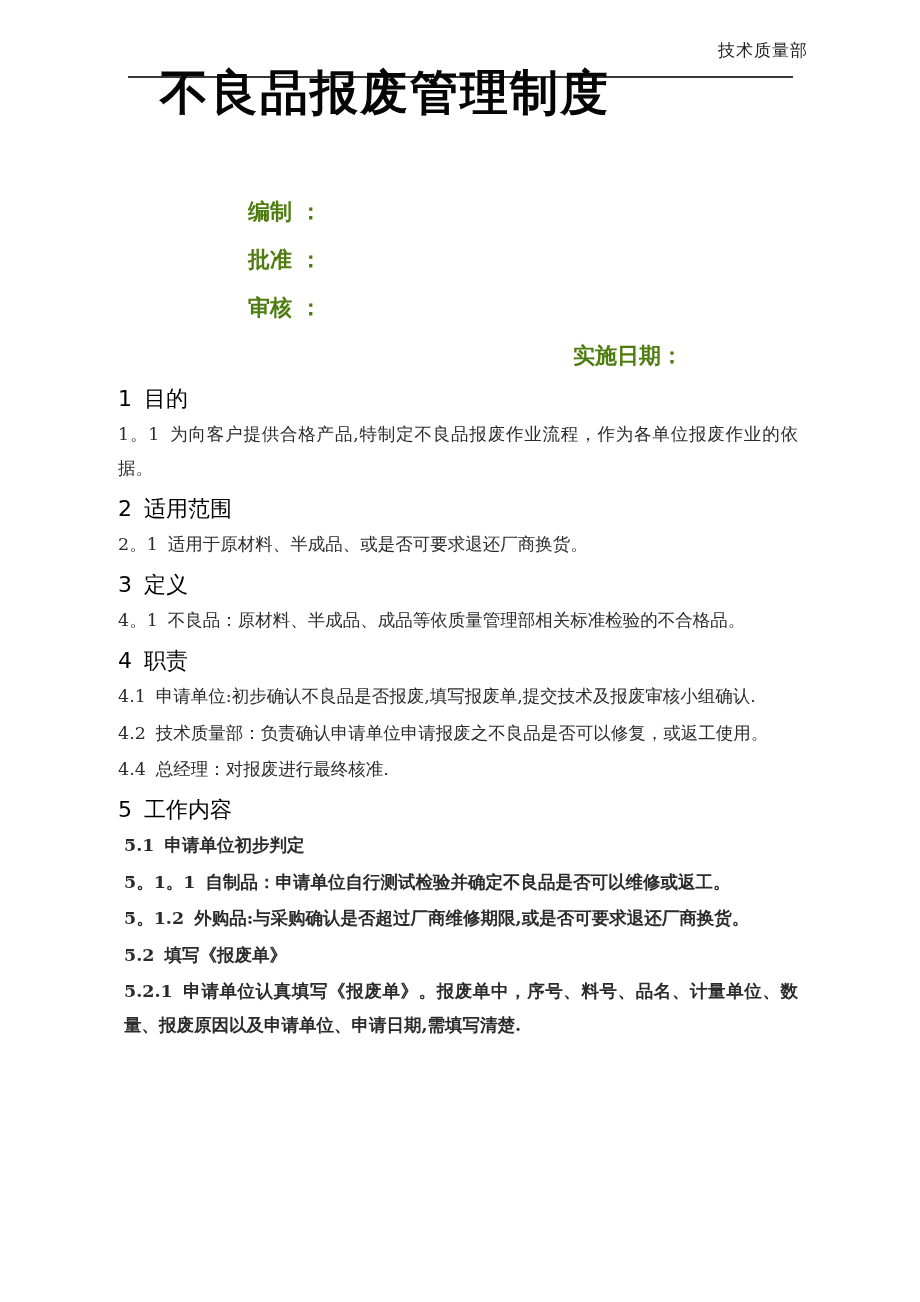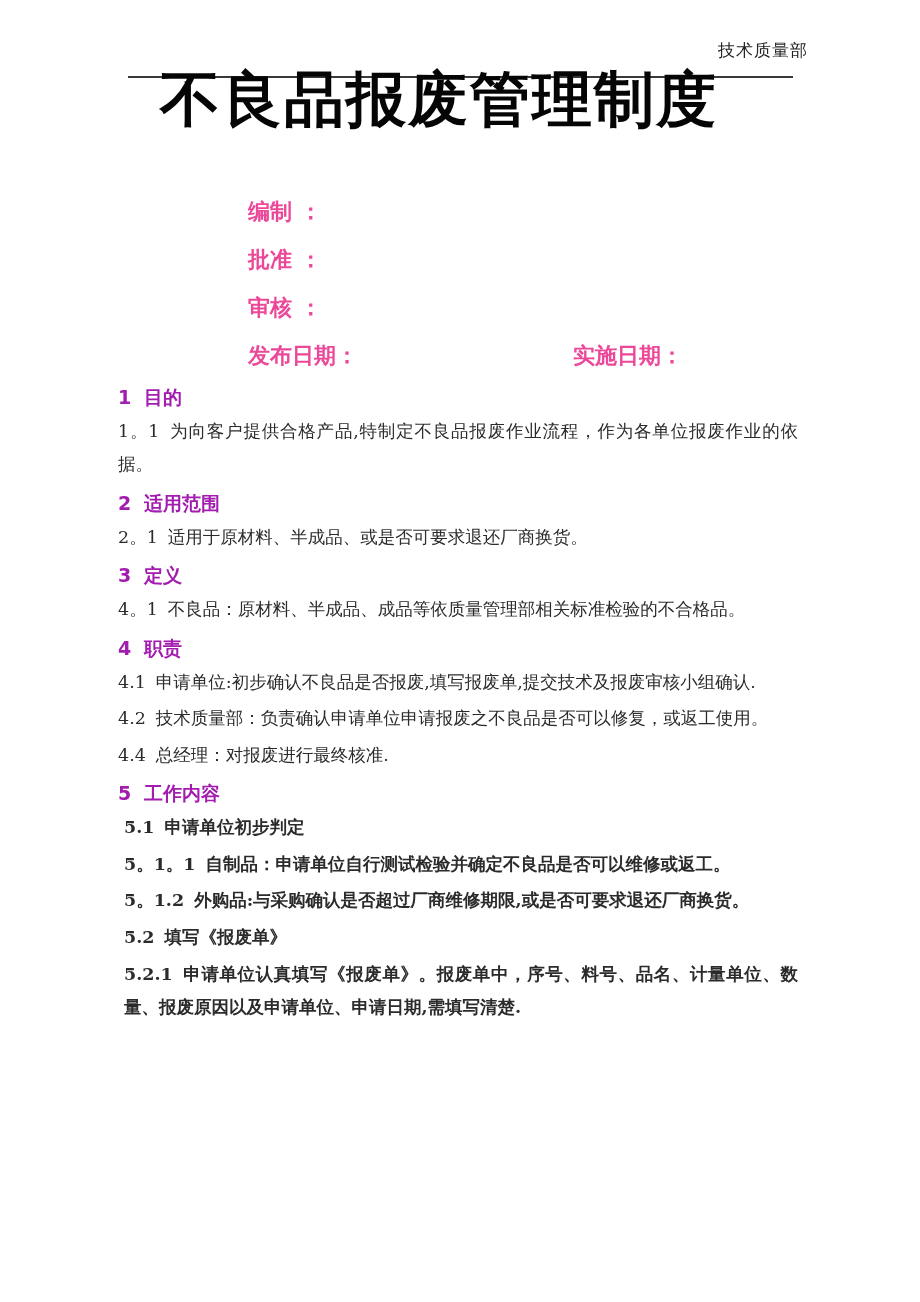--- a/index.html
+++ b/index.html
@@ -52,37 +52,37 @@
     width: 665px;
     height: 2px;
     background: #3a3a3a;
   }
   .doc-title {
     position: absolute;
     top: 0px;
     left: 160px;
     font-family: "DejaVu Sans", "Liberation Sans", sans-serif;
     font-weight: 700;
-    font-size: 60px;
+    font-size: 48px;
     line-height: 1.12;
     letter-spacing: 2px;
     color: #050505;
     white-space: nowrap;
   }
 
   
   .sign-block {
     position: absolute;
     top: 188px;
     left: 248px;
     width: 600px;
     font-family: "DejaVu Sans", "Liberation Sans", sans-serif;
     font-weight: 700;
     font-size: 22px;
-    color: #ec4899;
+    color: #4d7c0f;
   }
   .sign-row {
     height: 48px;
     line-height: 48px;
     white-space: nowrap;
     position: relative;
   }
   .sign-label {
     display: inline-block;
   }
@@ -95,23 +95,23 @@
   
   .body {
     position: absolute;
     top: 386px;
     left: 118px;
     width: 680px;
   }
 
   .h2 {
     font-family: "DejaVu Sans", "Liberation Sans", sans-serif;
-    font-weight: 700;
-    font-size: 19px;
-    color: #a21caf;
+    font-weight: 400;
+    font-size: 22px;
+    color: #000000;
     line-height: 1.2;
     margin: 0 0 6px 0;
     white-space: nowrap;
   }
   .h2 .num {
     display: inline-block;
     min-width: 26px;
   }
 
   .para {
@@ -149,21 +149,20 @@
     <div class="sign-row">
       <span class="sign-label">编制  ：</span>
     </div>
     <div class="sign-row">
       <span class="sign-label">批准  ：</span>
     </div>
     <div class="sign-row">
       <span class="sign-label">审核  ：</span>
     </div>
     <div class="sign-row dates">
-      <span class="sign-label">发布日期：</span>
       <span class="sign-label secondary">实施日期：</span>
     </div>
   </div>
 
   <div class="body" id="body-root">
       <div class="h2"><span class="num">1</span><span>目的</span></div>
       <div class="para"><span class="num">1。1</span><span>为向客户提供合格产品,特制定不良品报废作业流程，作为各单位报废作业的依据。</span></div>
       <div class="sec-gap"></div>
       <div class="h2"><span class="num">2</span><span>适用范围</span></div>
       <div class="para"><span class="num">2。1</span><span>适用于原材料、半成品、或是否可要求退还厂商换货。</span></div>

